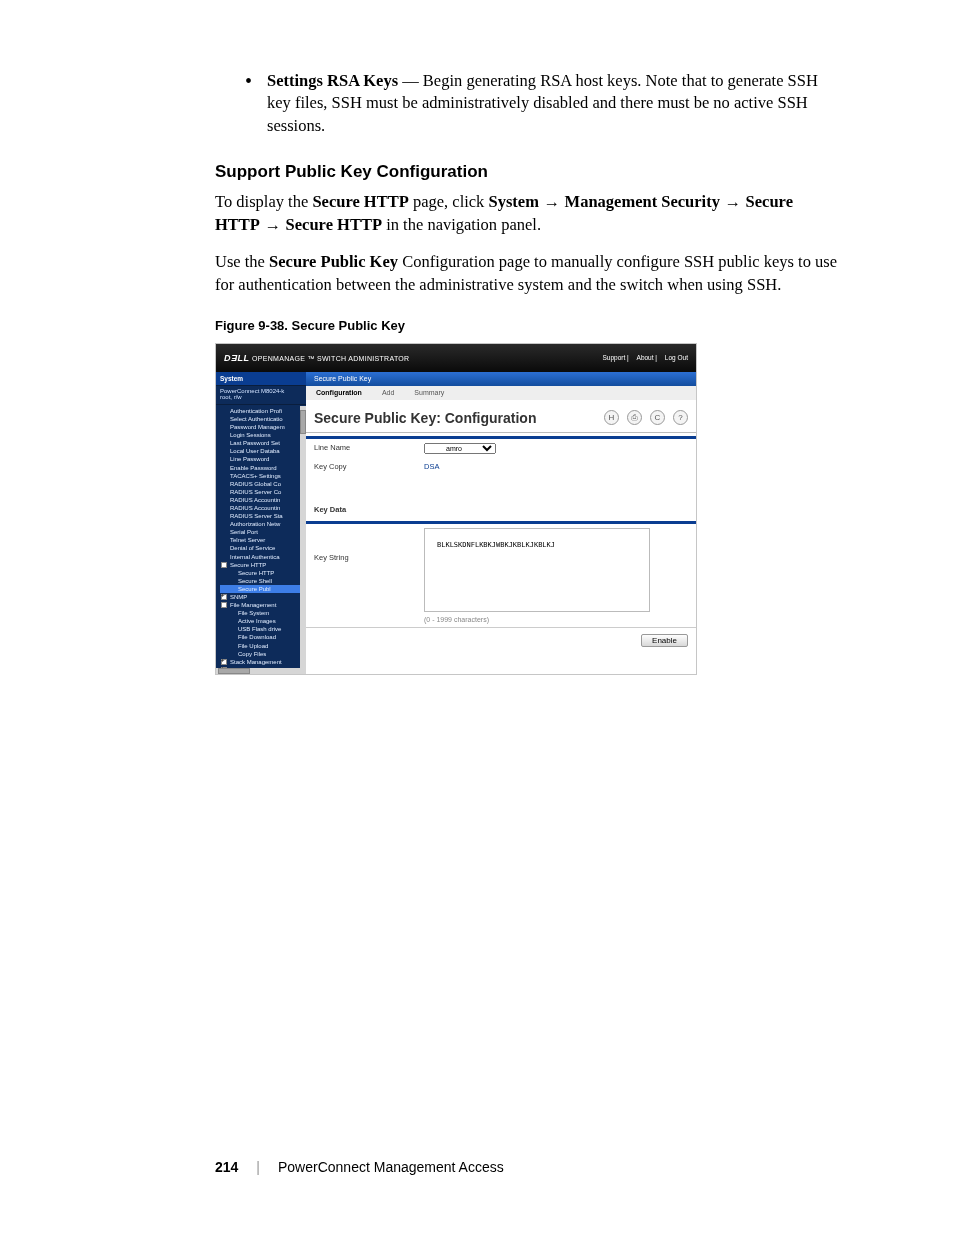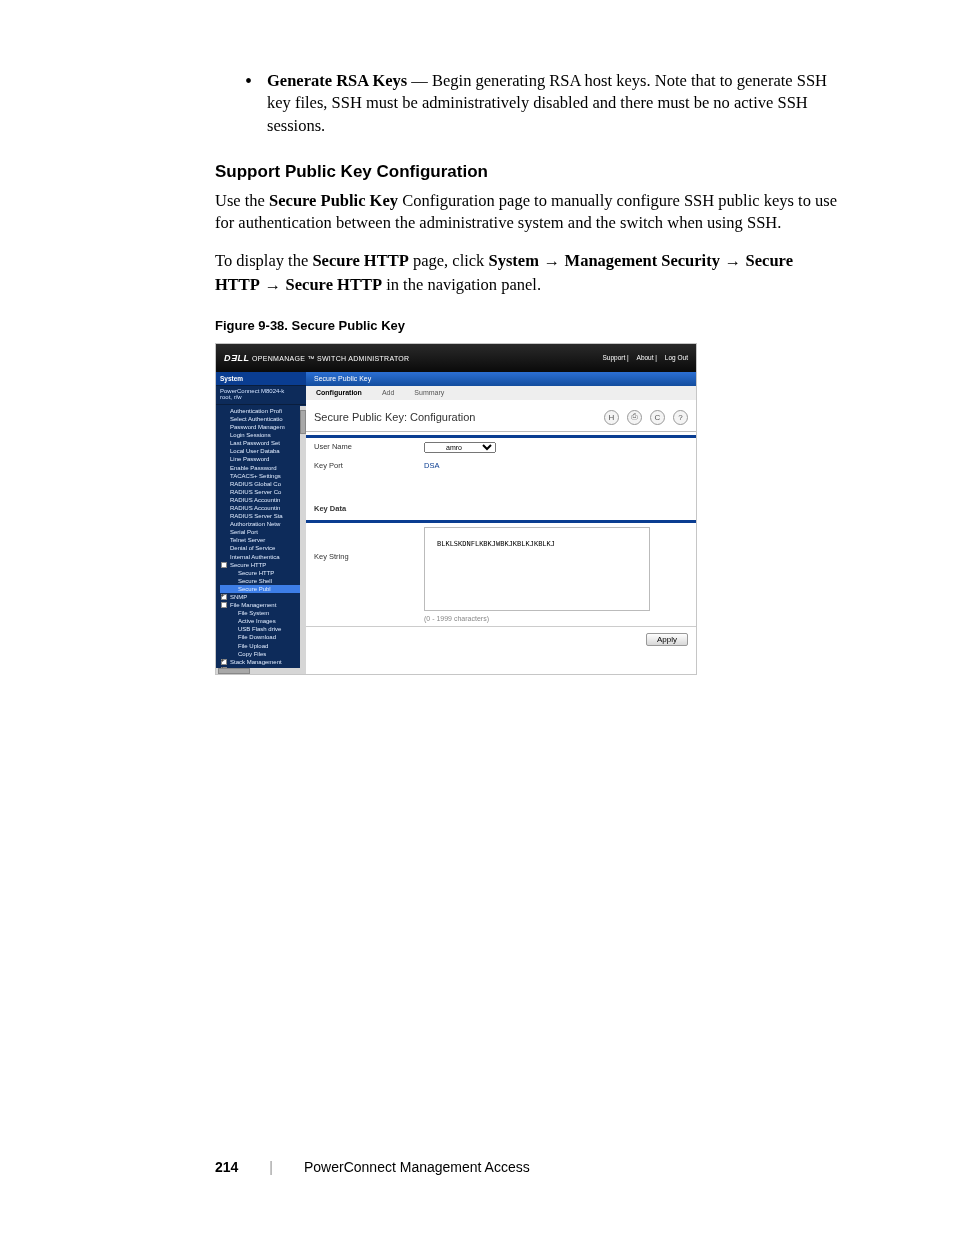--- a/index.html
+++ b/index.html
@@ -129,21 +129,21 @@
   }
   .ui-tabs-row2 .t{padding:0 10px;color:#555;}
   .ui-tabs-row2 .t.active{font-weight:bold;color:#000;}
   .ui-title-bar{
     padding:10px 8px 6px;
     border-bottom:1px solid #bbb;
     display:flex;
     align-items:center;
     justify-content:space-between;
   }
-  .ui-title-bar .ttl{font-size:11px;color:#333;}
+  .ui-title-bar .ttl{font-size:14px;color:#333;font-weight:bold;}
   .ui-title-bar .icons{display:flex;gap:8px;}
   .ui-title-bar .icons span{
     width:13px;height:13px;border:1px solid #999;border-radius:50%;
     display:flex;align-items:center;justify-content:center;font-size:8px;color:#555;background:#f4f4f4;
   }
   .ui-form{flex:1;position:relative;}
   .ui-form .sep{height:3px;background:#0a3d91;margin:3px 0 0;}
   .ui-form-row{display:flex;padding:4px 8px;font-size:7.5px;}
   .ui-form-row .lbl{width:110px;color:#333;}
   .ui-form-row .val{color:#0a3d91;}
@@ -163,44 +163,44 @@
   }
 
   
   .page-footer{
     position:absolute;
     bottom:60px;left:215px;
     font-family:Arial, Helvetica, sans-serif;
     font-size:14px;
     display:flex;
     align-items:center;
-    gap:31px;
+    gap:18px;
   }
   .page-footer .num{font-weight:bold;}
   .page-footer .divider{color:#999;}
 </style>
 </head>
 <body>
 
 <div class="page">
 
   <ul class="bullets">
     <li>
-      <span class="bold">Generate RSA Keys</span><span> — Begin generating RSA host keys. Note that to generate SSH key files, SSH must be administratively disabled and there must be no active SSH sessions.</span>
+      <span class="bold">Settings RSA Keys</span><span> — Begin generating RSA host keys. Note that to generate SSH key files, SSH must be administratively disabled and there must be no active SSH sessions.</span>
     </li>
   </ul>
 
   <div class="section-heading">Support Public Key Configuration</div>
 
   <p class="body">
+    <span>To display the </span><span class="bold">Secure HTTP</span><span> page, click </span><span class="bold">System</span><span class="arrow"> → </span><span class="bold">Management Security</span><span class="arrow"> → </span><span class="bold">Secure HTTP</span><span class="arrow"> → </span><span class="bold">Secure HTTP</span><span> in the navigation panel.</span>
+  </p>
+
+  <p class="body">
     <span>Use the </span><span class="bold">Secure Public Key</span><span> Configuration page to manually configure SSH public keys to use for authentication between the administrative system and the switch when using SSH.</span>
-  </p>
-
-  <p class="body">
-    <span>To display the </span><span class="bold">Secure HTTP</span><span> page, click </span><span class="bold">System</span><span class="arrow"> → </span><span class="bold">Management Security</span><span class="arrow"> → </span><span class="bold">Secure HTTP</span><span class="arrow"> → </span><span class="bold">Secure HTTP</span><span> in the navigation panel.</span>
   </p>
 
   <div class="fig-caption">Figure 9-38.    Secure Public Key</div>
 
   <div class="ui-shot">
     <div class="ui-top">
       <div>
         <span class="brand">D<span class="e">E</span>LL</span>
         <span style="font-size:7px;letter-spacing:.3px;">  OPENMANAGE ™ SWITCH ADMINISTRATOR</span>
       </div>
@@ -273,40 +273,40 @@
           <div class="icons">
             <span>H</span>
             <span>⎙</span>
             <span>C</span>
             <span>?</span>
           </div>
         </div>
         <div class="ui-form">
           <div class="sep"></div>
           <div class="ui-form-row">
-            <div class="lbl">User Name</div>
+            <div class="lbl">Line Name</div>
             <div><select><option>amro</option></select></div>
           </div>
           <div class="ui-form-row">
-            <div class="lbl">Key Port</div>
+            <div class="lbl">Key Copy</div>
             <div class="val">DSA</div>
           </div>
           <div class="ui-form-row" style="align-items:flex-start;padding-top:30px;font-weight:bold;">
             <div class="lbl">Key Data</div>
           </div>
           <div class="sep"></div>
           <div class="ui-form-row" style="align-items:flex-start;">
             <div class="lbl" style="padding-top:25px;">Key String</div>
             <div>
               <textarea style="">BLKLSKDNFLKBKJWBKJKBLKJKBLKJ</textarea>
               <div class="hint">(0 - 1999 characters)</div>
             </div>
           </div>
           <div class="apply-row">
-            <button class="apply-btn">Apply</button>
+            <button class="apply-btn">Enable</button>
           </div>
         </div>
       </div>
     </div>
   </div>
 
   <div class="page-footer">
     <span class="num">214</span>
     <span class="divider">|</span>
     <span>PowerConnect Management Access</span>

